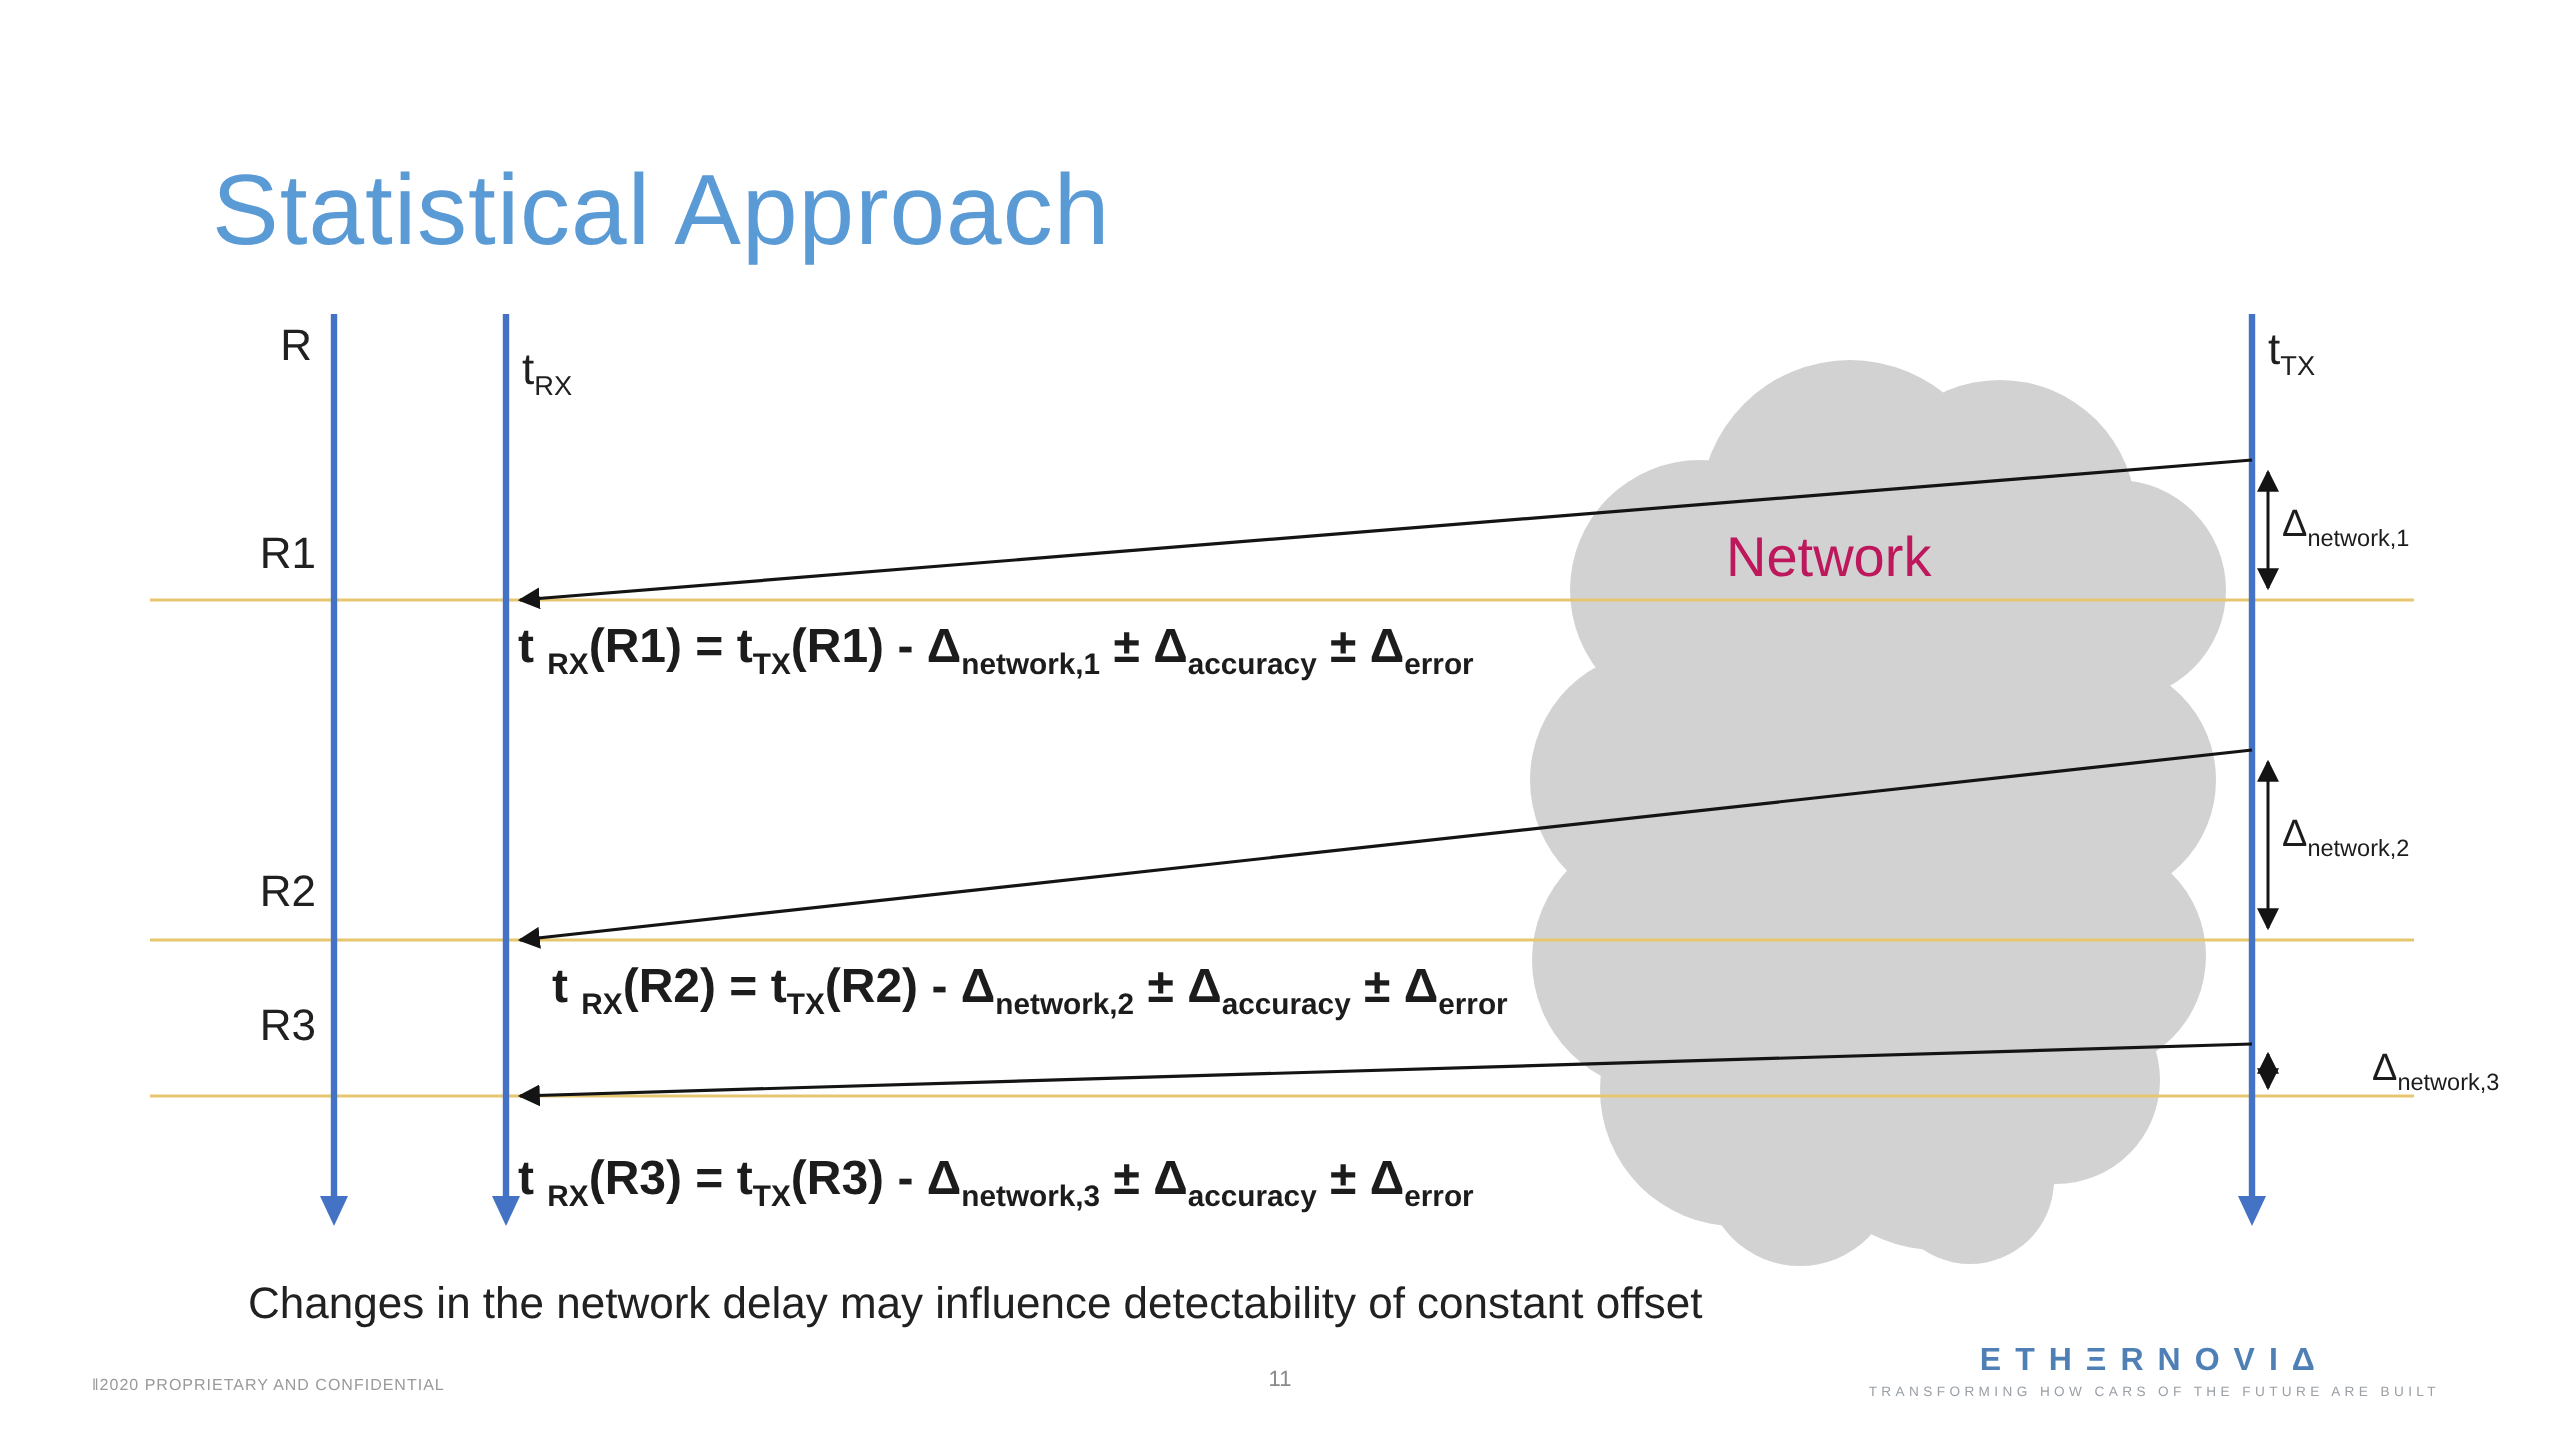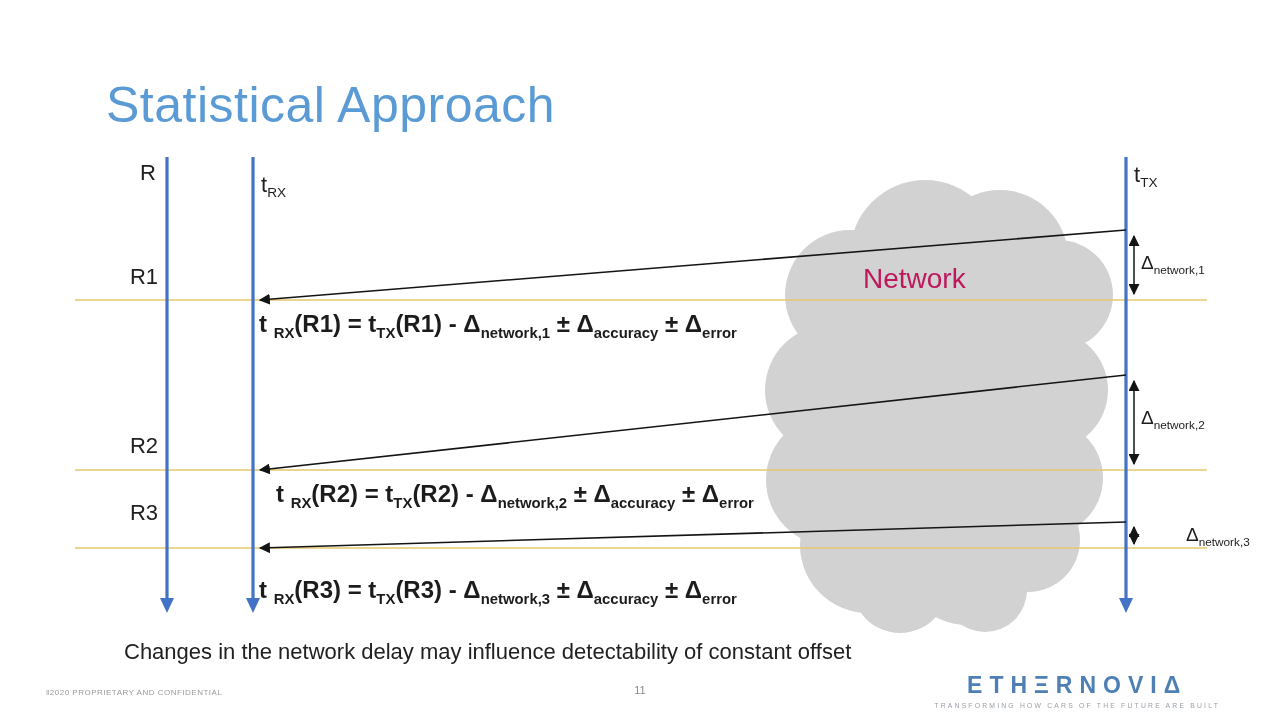--- a/index.html
+++ b/index.html
@@ -20,21 +20,21 @@
   .delta-label{ font-size:19px; color:#1c1c1c; white-space:nowrap; }
   sub { font-size:0.62em; }
   .cloud-label { font-size:28px; color:#be185d;margin-top:12px; }
   .bottom-message { left:124px; top:639px; font-size:22px; color:#212121; }
   .footer-confidential {
     left:30px; top:688px; font-size:8px; letter-spacing:0.5px; color:#9a9a9a;padding-left:16px;
   }
   .page-number { left:0; right:0; top:684px; text-align:center; font-size:11px; color:#8a8a8a; }
   .logo-block { right:60px; top:672px; display:flex; flex-direction:column; align-items:center; }
   .logo-text {
-    font-size:23px; font-weight:600; letter-spacing:7px;
+    font-size:16px; font-weight:600; letter-spacing:7px;
     color:#4E7FB5; white-space:nowrap;
   }
   .logo-tagline {
     margin-top:3px; font-size:6.8px; letter-spacing:2.2px;
     color:#9aa0a6; white-space:nowrap;
   }
 </style>
 </head>
 <body>
 

